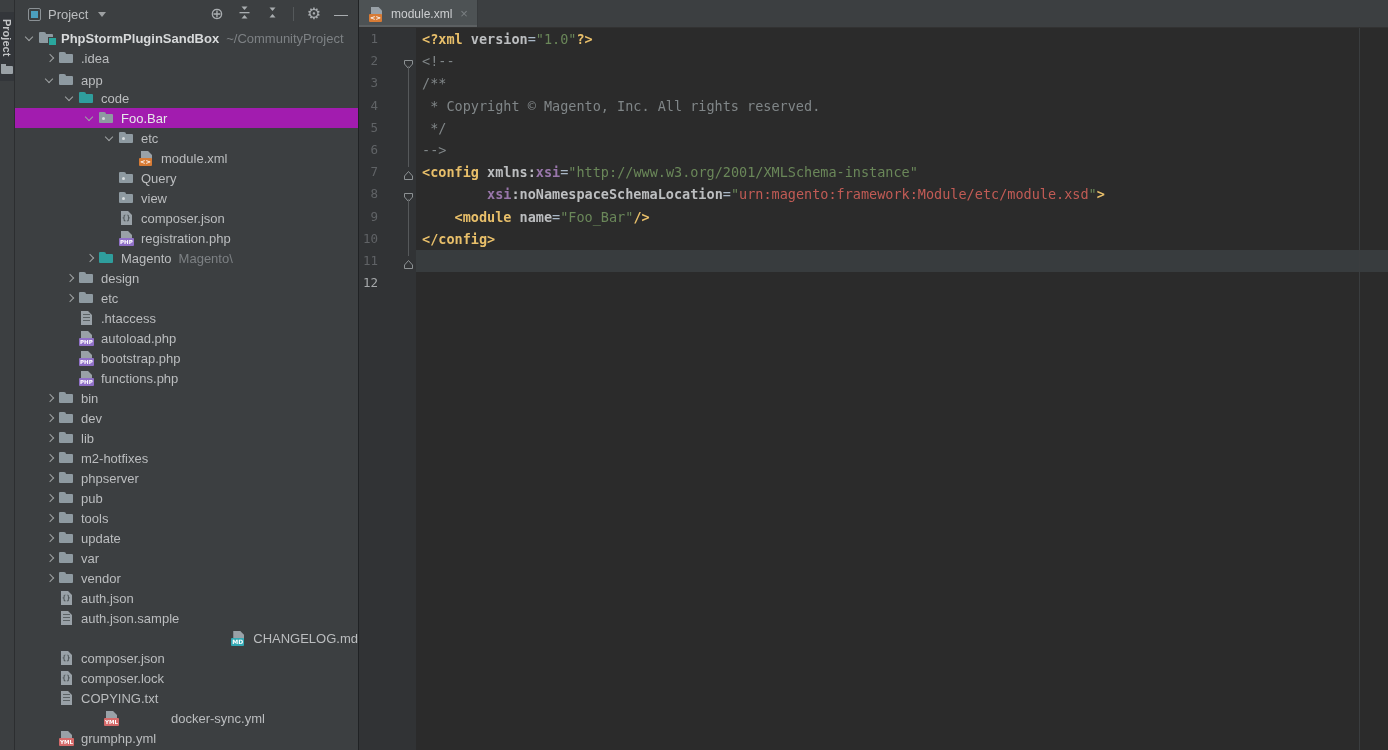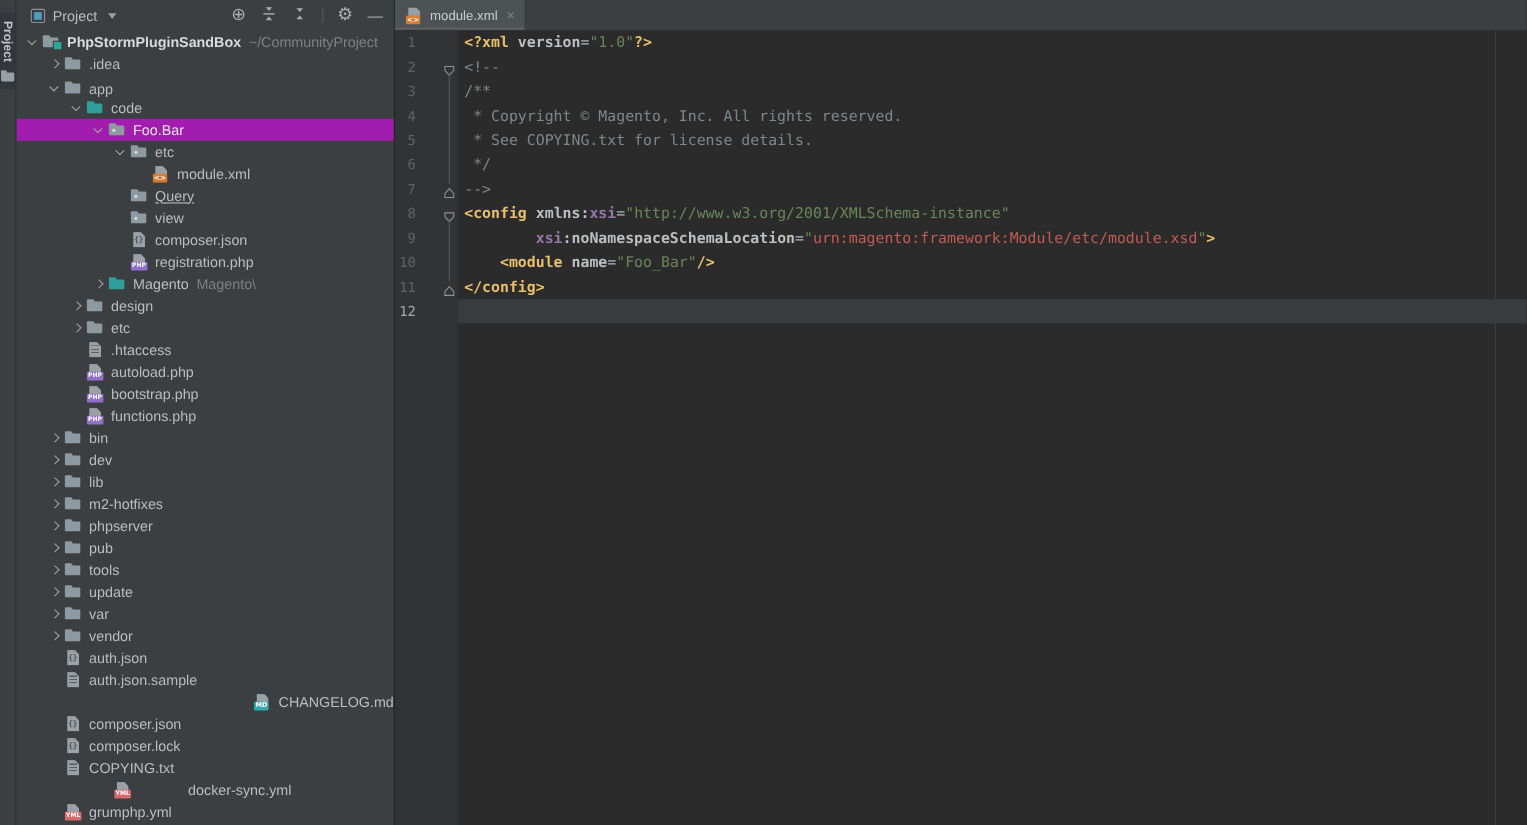--- a/index.html
+++ b/index.html
@@ -171,21 +171,21 @@
           </span>
           <span class="lbl">etc</span>
         </div>
         <div class="tree-row" style="padding-left: 107px;">
           <span class="chev"></span>
           <span class="icon file">
             <b class="badge bxml">&lt;&gt;</b>
           </span>
           <span class="lbl">module.xml</span>
         </div>
-        <div class="tree-row" style="padding-left: 87px; text-decoration: underline;">
+        <div class="tree-row" style="padding-left: 87px;">
           <span class="chev"></span>
           <span class="icon folder">
             <i class="dot"></i>
           </span>
           <span class="lbl">Query</span>
         </div>
         <div class="tree-row" style="padding-left: 87px;">
           <span class="chev"></span>
           <span class="icon folder">
             <i class="dot"></i>
@@ -420,21 +420,20 @@
             <span class="ln">12</span>
           </div>
           <div class="fold-connector" style="top: 38.2px; height: 101px;"></div>
           <div class="fold-connector" style="top: 171.4px; height: 56.6px;"></div>
         </div>
       <div class="code" id="code">
           <div class="code-line"><span class="c-tag">&lt;?xml</span><span class="c-pl"> </span><span class="c-attr">version</span><span class="c-pl">=</span><span class="c-str">"1.0"</span><span class="c-tag">?&gt;</span></div>
           <div class="code-line"><span class="c-cmt">&lt;!--</span></div>
           <div class="code-line"><span class="c-cmt">/**</span></div>
           <div class="code-line"><span class="c-cmt"> * Copyright © Magento, Inc. All rights reserved.</span></div>
-          <div class="code-line"><span class="c-cmt"> * See COPYING.txt for license details.</span></div>
           <div class="code-line"><span class="c-cmt"> */</span></div>
           <div class="code-line"><span class="c-cmt">--&gt;</span></div>
           <div class="code-line"><span class="c-tag">&lt;config</span><span class="c-pl"> </span><span class="c-attr">xmlns:</span><span class="c-ns">xsi</span><span class="c-pl">=</span><span class="c-str">"http://www.w3.org/2001/XMLSchema-instance"</span></div>
           <div class="code-line"><span class="c-pl">        </span><span class="c-ns">xsi</span><span class="c-attr">:</span><span class="c-attr">noNamespaceSchemaLocation</span><span class="c-pl">=</span><span class="c-str">"</span><span class="c-urn">urn:magento:framework:Module/etc/module.xsd</span><span class="c-str">"</span><span class="c-tag">&gt;</span></div>
           <div class="code-line"><span class="c-pl">    </span><span class="c-tag">&lt;module</span><span class="c-pl"> </span><span class="c-attr">name</span><span class="c-pl">=</span><span class="c-str">"Foo_Bar"</span><span class="c-tag">/&gt;</span></div>
           <div class="code-line"><span class="c-tag">&lt;/config&gt;</span></div>
           <div class="code-line current"></div>
         </div>
       <div class="margin-guide"></div>
     </div>

